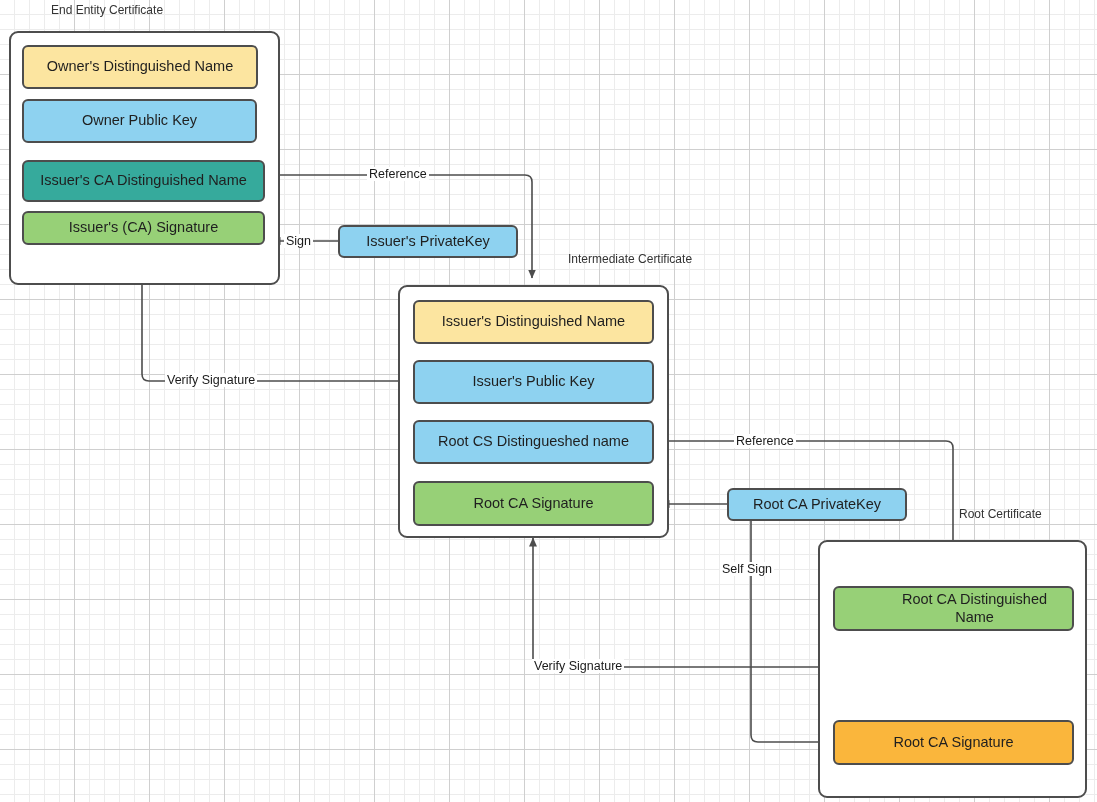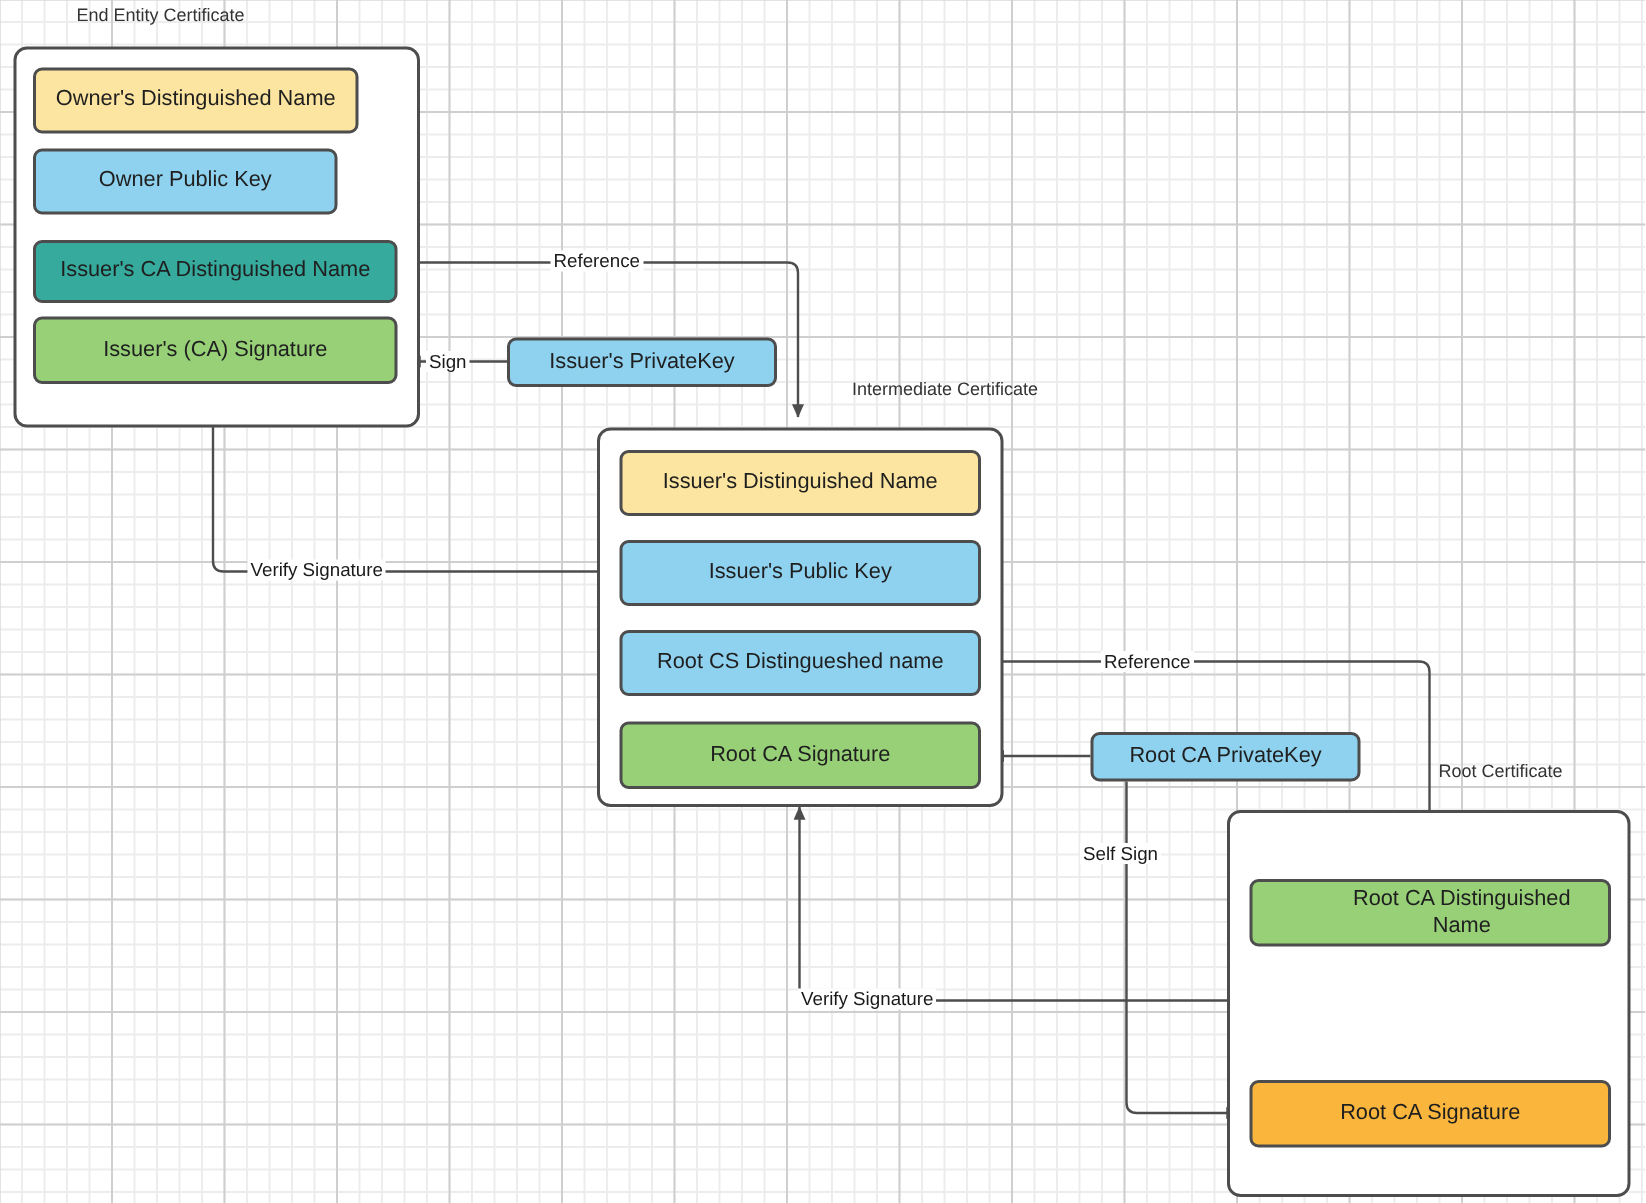--- a/index.html
+++ b/index.html
@@ -97,27 +97,27 @@
     <path d="M 751 521 L 751 735 Q 751 742 758 742 L 826 742" fill="none" stroke="#4d4d4d" stroke-width="1.6" marker-end="url(#arrow)"></path>
 
     <path d="M 833 667 L 540 667 Q 533 667 533 660 L 533 538" fill="none" stroke="#4d4d4d" stroke-width="1.6" marker-end="url(#arrow)"></path>
   </svg>
 
   <div class="cert-title" style="left:51px; top:3px;">End Entity Certificate</div>
 
   <div class="container-box" style="left:9px; top:31px; width:271px; height:254px;">
   </div>
 
-  <div class="field f-yellow" style="left:22px; top:45px; width:217px; height:44px;">Owner's Distinguished Name</div>
+  <div class="field f-yellow" style="left:22px; top:45px; width:236px; height:44px;">Owner's Distinguished Name</div>
 
-  <div class="field f-blue" style="left:22px; top:99px; width:203px; height:44px;">Owner Public  Key</div>
+  <div class="field f-blue" style="left:22px; top:99px; width:235px; height:44px;">Owner Public  Key</div>
 
   <div class="field f-teal" style="left:22px; top:160px; width:243px; height:42px;">Issuer's CA Distinguished Name</div>
 
-  <div class="field f-green" style="left:22px; top:211px; width:243px; height:45px;">Issuer's (CA) Signature</div>
+  <div class="field f-green" style="left:22px; top:211px; width:243px; height:34px;">Issuer's (CA) Signature</div>
 
   <div class="field f-blue" style="left:338px; top:225px; width:180px; height:33px;">Issuer's PrivateKey</div>
 
   <div class="cert-title" style="left:568px; top:252px;">Intermediate Certificate</div>
 
   <div class="container-box" style="left:398px; top:285px; width:271px; height:253px;">
   </div>
 
   <div class="field f-yellow" style="left:413px; top:300px; width:241px; height:44px;">Issuer's Distinguished Name</div>
 

